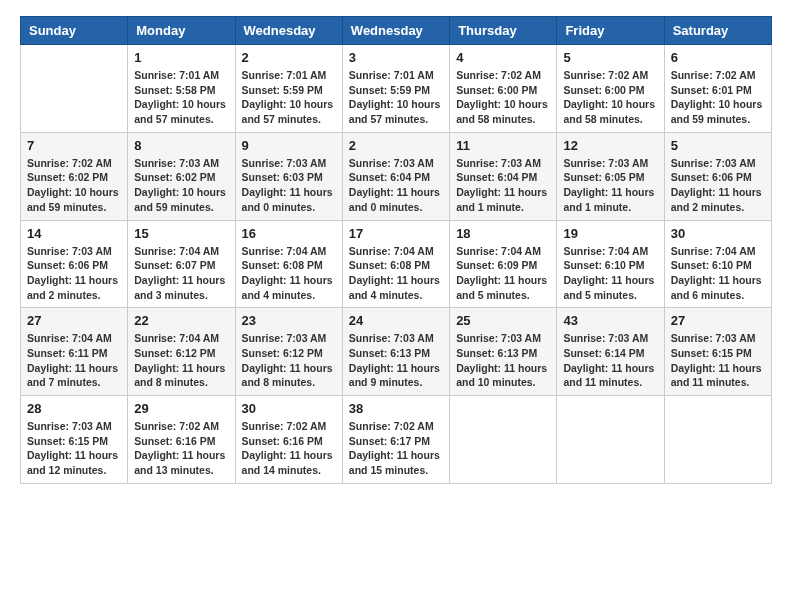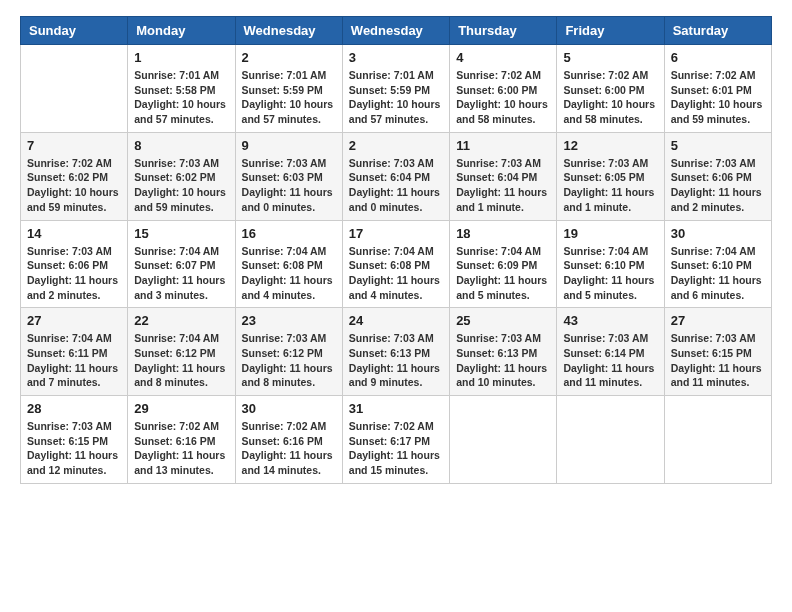--- a/index.html
+++ b/index.html
@@ -228,21 +228,21 @@
           </td>
           <td>
             <span class="day-num">29</span>
             <div class="day-info">Sunrise: 7:02 AM<br>Sunset: 6:16 PM<br>Daylight: 11 hours<br>and 13 minutes.</div>
           </td>
           <td>
             <span class="day-num">30</span>
             <div class="day-info">Sunrise: 7:02 AM<br>Sunset: 6:16 PM<br>Daylight: 11 hours<br>and 14 minutes.</div>
           </td>
           <td>
-            <span class="day-num">31</span>
+            <span class="day-num">38</span>
             <div class="day-info">Sunrise: 7:02 AM<br>Sunset: 6:17 PM<br>Daylight: 11 hours<br>and 15 minutes.</div>
           </td>
           <td class="empty-cell"></td>
           <td class="empty-cell"></td>
           <td class="empty-cell"></td>
         </tr>
       </tbody>
   </table>
 </div>
 

